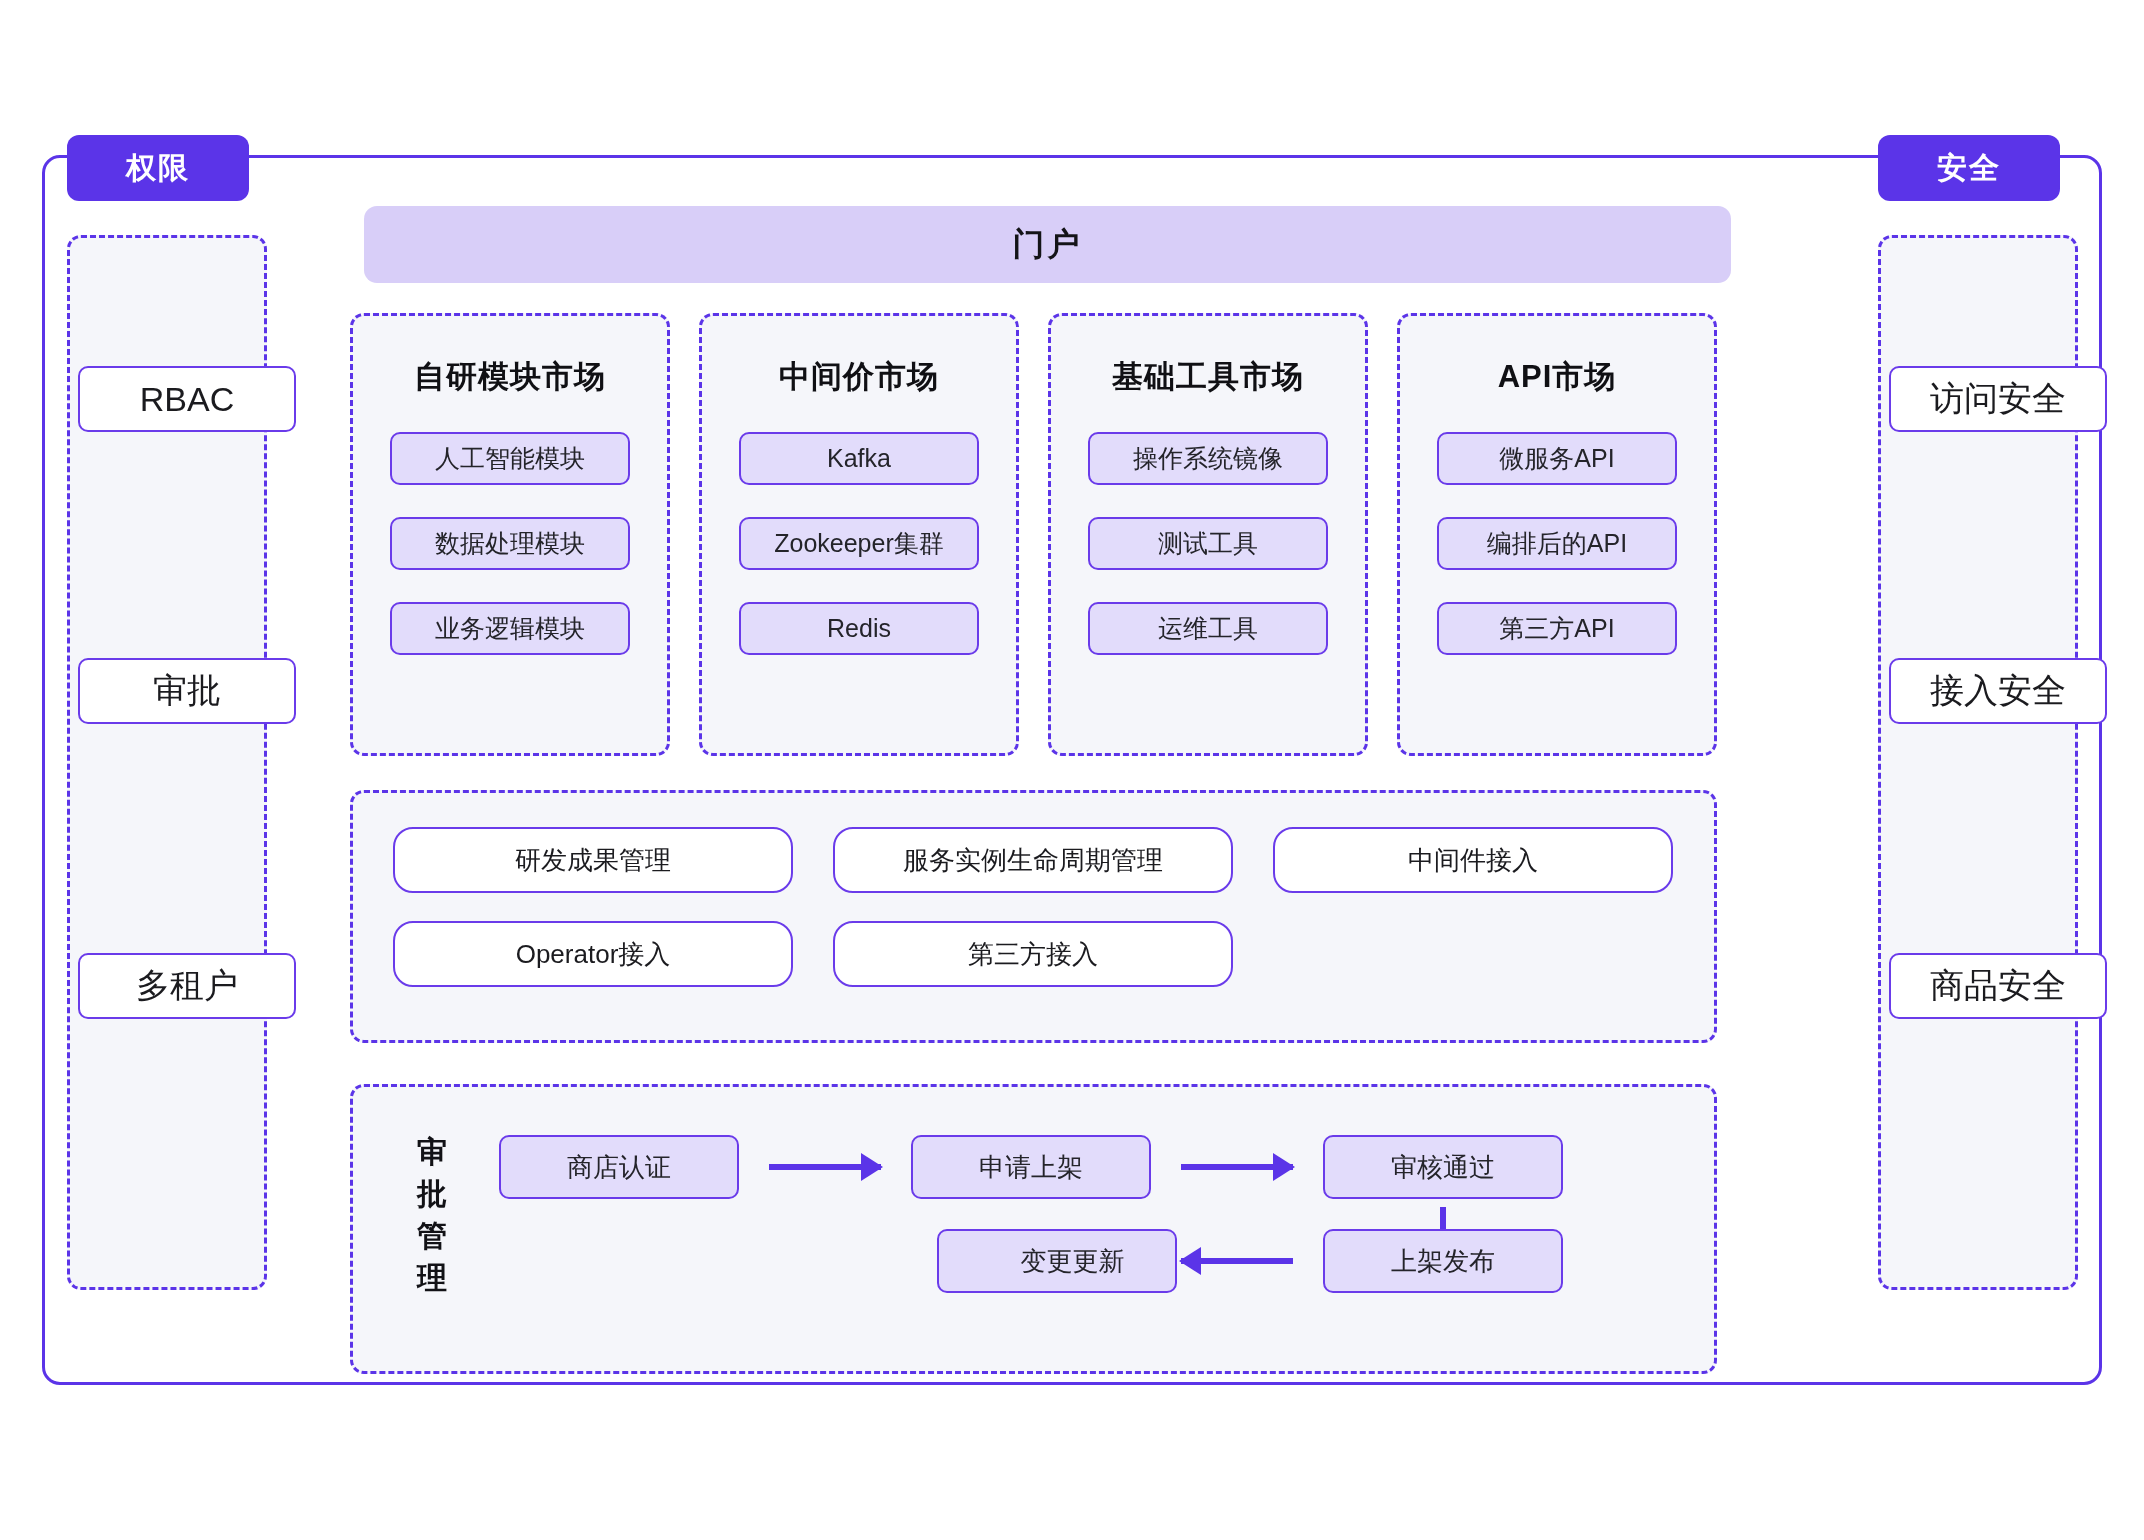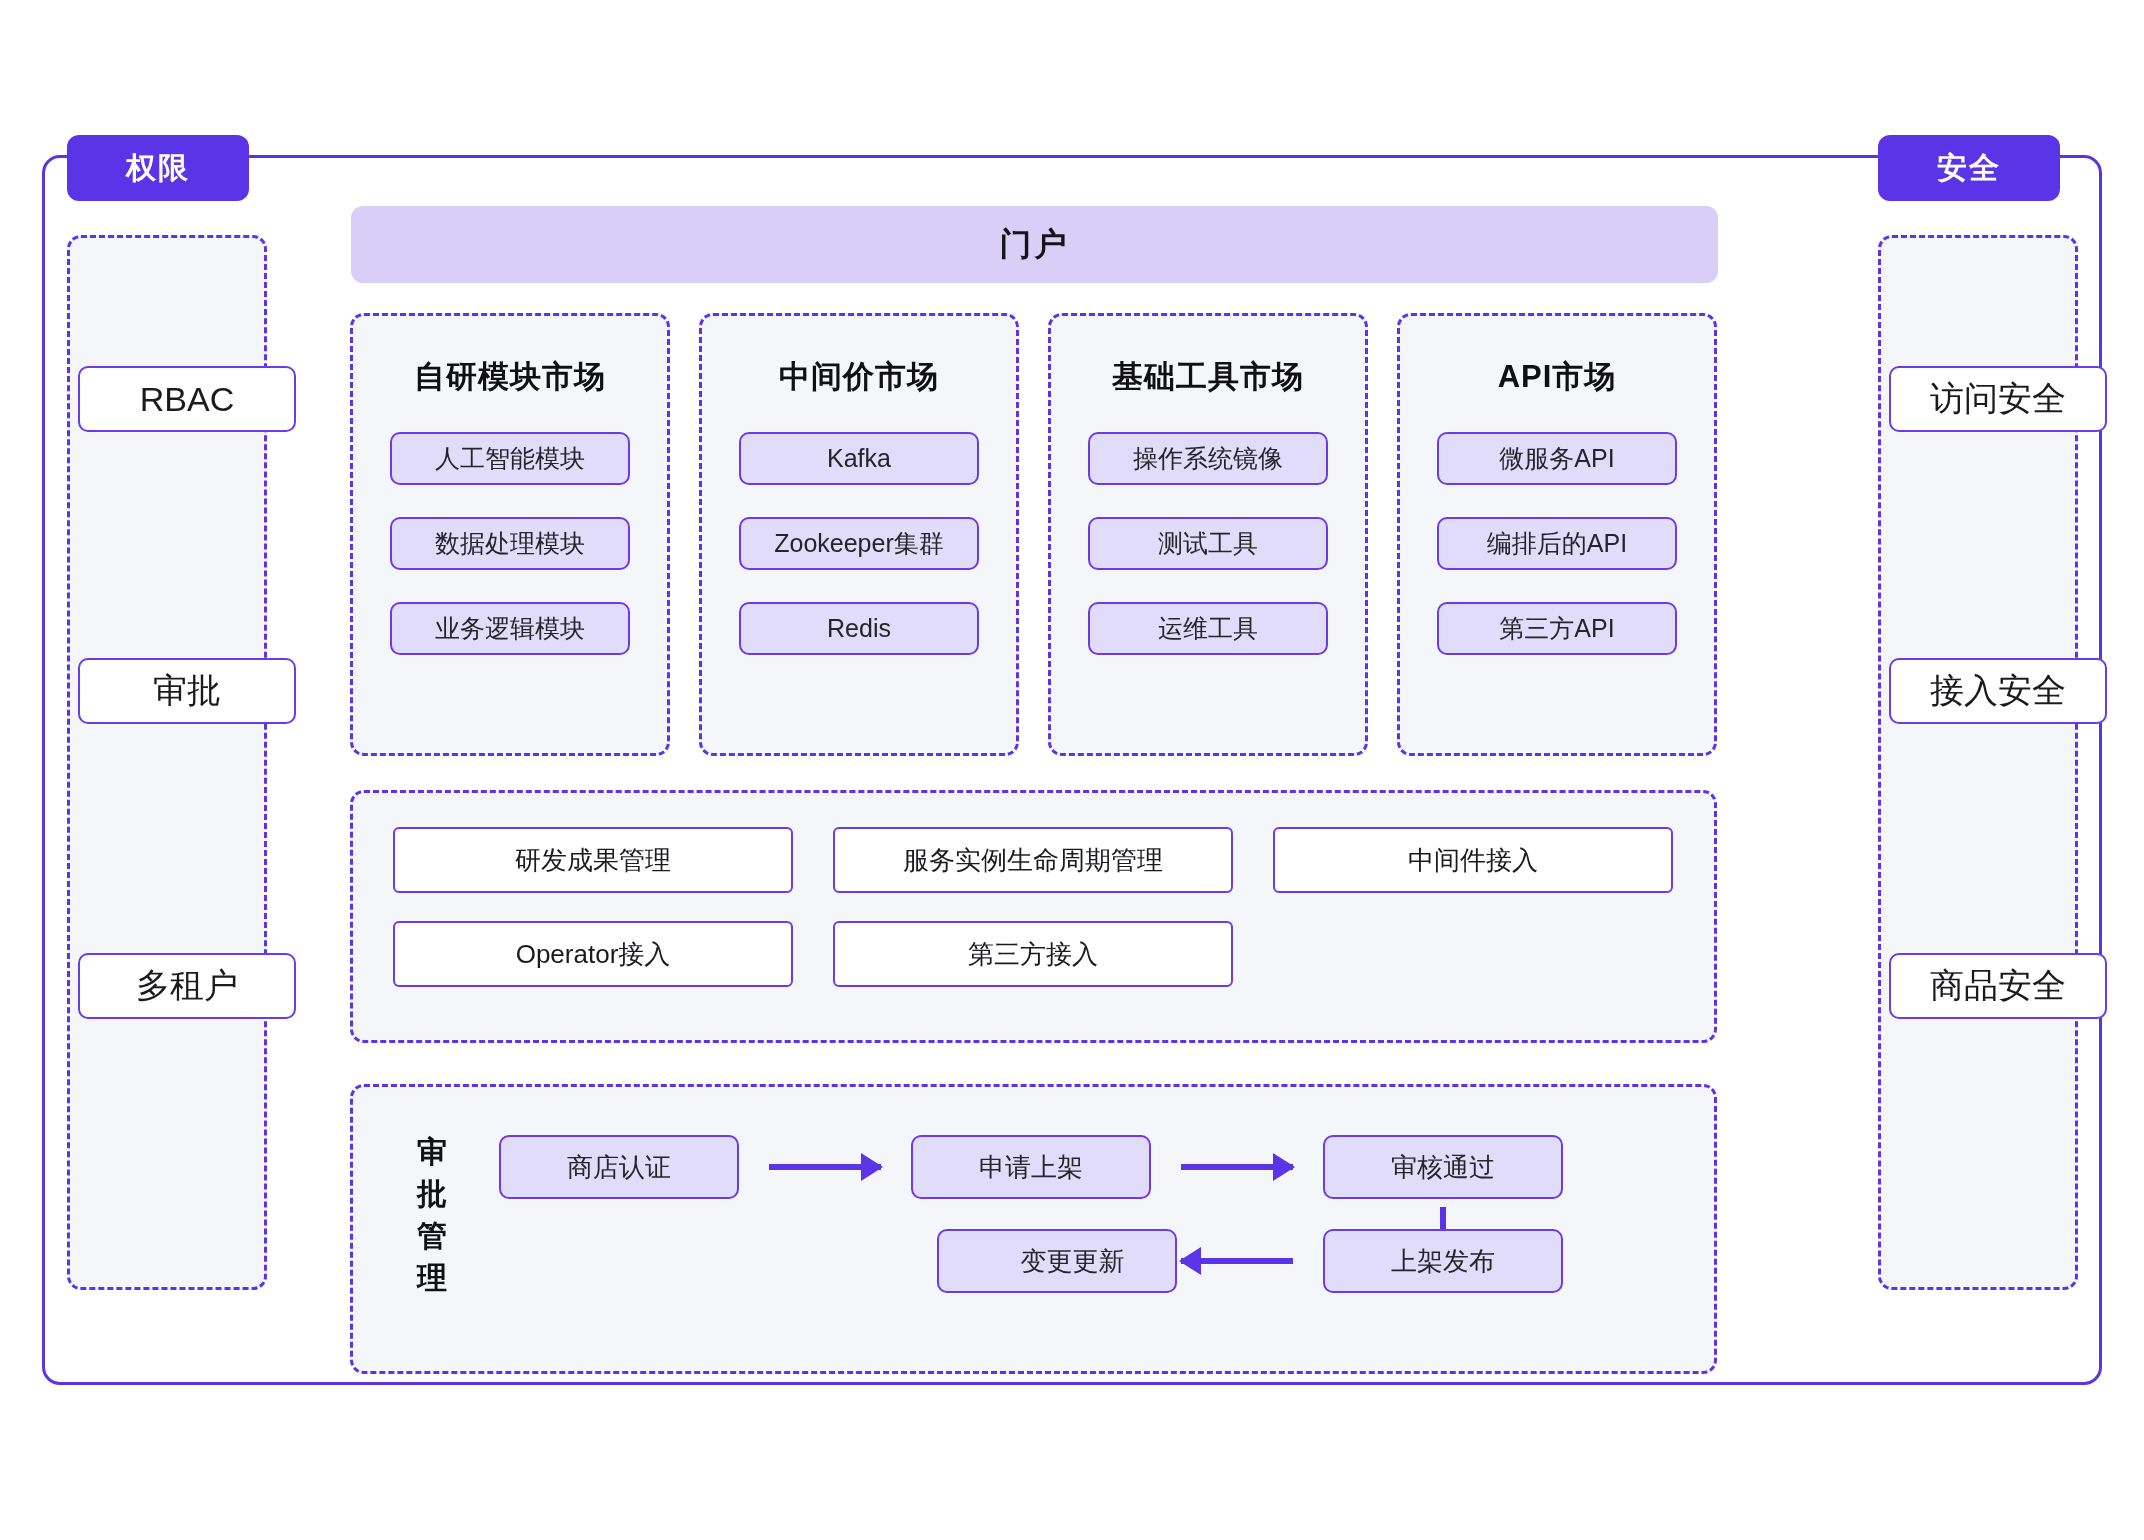--- a/index.html
+++ b/index.html
@@ -105,21 +105,21 @@
     width:1367px; height:253px;
     background:#F5F6FA;
     border:3px dashed #5B34E8;
     border-radius:14px;
     box-sizing:border-box;
     padding:34px 40px;
   }
   .cap-row{display:flex;gap:40px;margin-bottom:28px;}
   .cap-btn{
     height:66px;
-    border-radius:6px;
+    border-radius:20px;
     font-size:26px;
   }
   .cap-w1{width:400px;}
   .cap-w2{width:400px;}
   .cap-w3{width:400px;}
 
   
   #approval-panel{
     position:absolute;
     left:347px; top:1084px;
@@ -196,21 +196,21 @@
   <div class="pill-white side-item" style="left:33px;top:795px;">多租户</div>
 
   <div class="badge" style="left:1833px;top:-23px;width:182px;height:66px;">安全</div>
 
   <div class="dashed-col" id="right-col" style="left:1833px;top:77px;width:200px;height:1055px;"></div>
 
   <div class="pill-white side-item" style="left:1844px;top:208px;">访问安全</div>
   <div class="pill-white side-item" style="left:1844px;top:500px;">接入安全</div>
   <div class="pill-white side-item" style="left:1844px;top:795px;">商品安全</div>
 
-  <div id="portal-header" style="left:306px;top:48px;width:1367px;height:77px;">门户</div>
+  <div id="portal-header" style="left:319px;top:48px;width:1367px;height:77px;border-radius:13px;">门户</div>
 
   <div id="market-row" style="left:305px;top:155px;">
 
     <div class="market-col">
       <div class="market-title">自研模块市场</div>
       <div class="pill-lav market-item">人工智能模块</div>
       <div class="pill-lav market-item">数据处理模块</div>
       <div class="pill-lav market-item">业务逻辑模块</div>
     </div>
 

